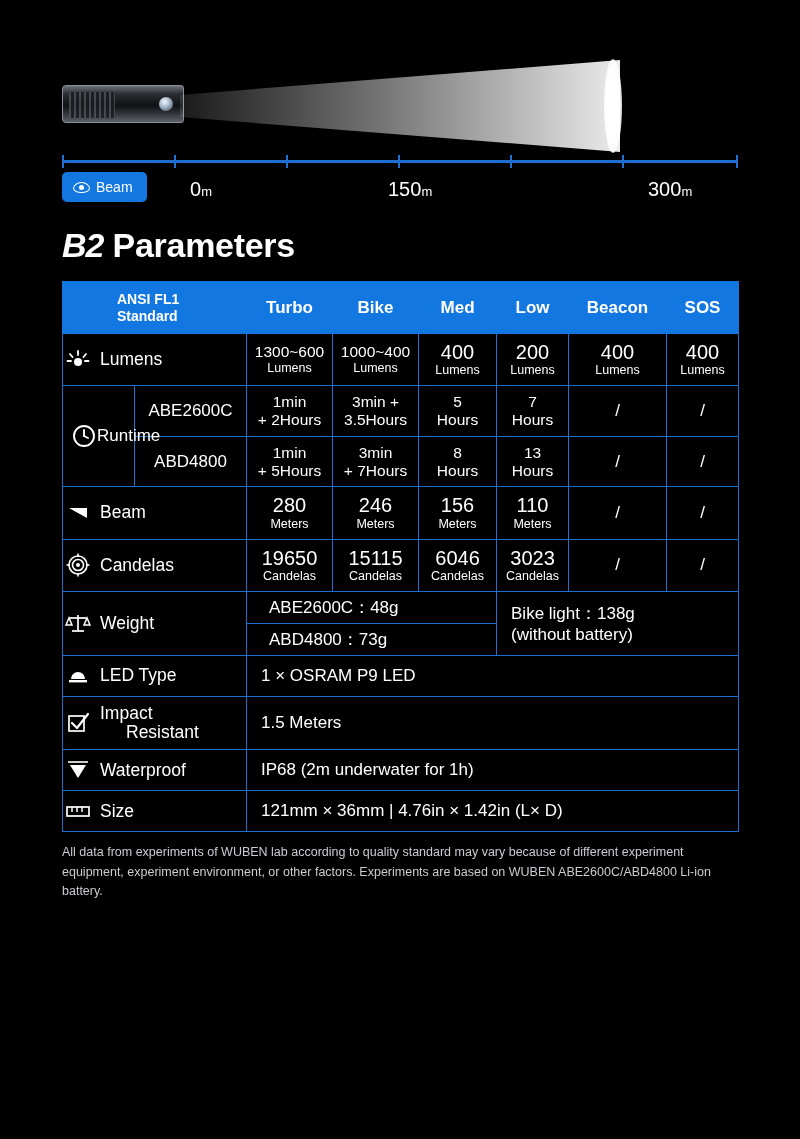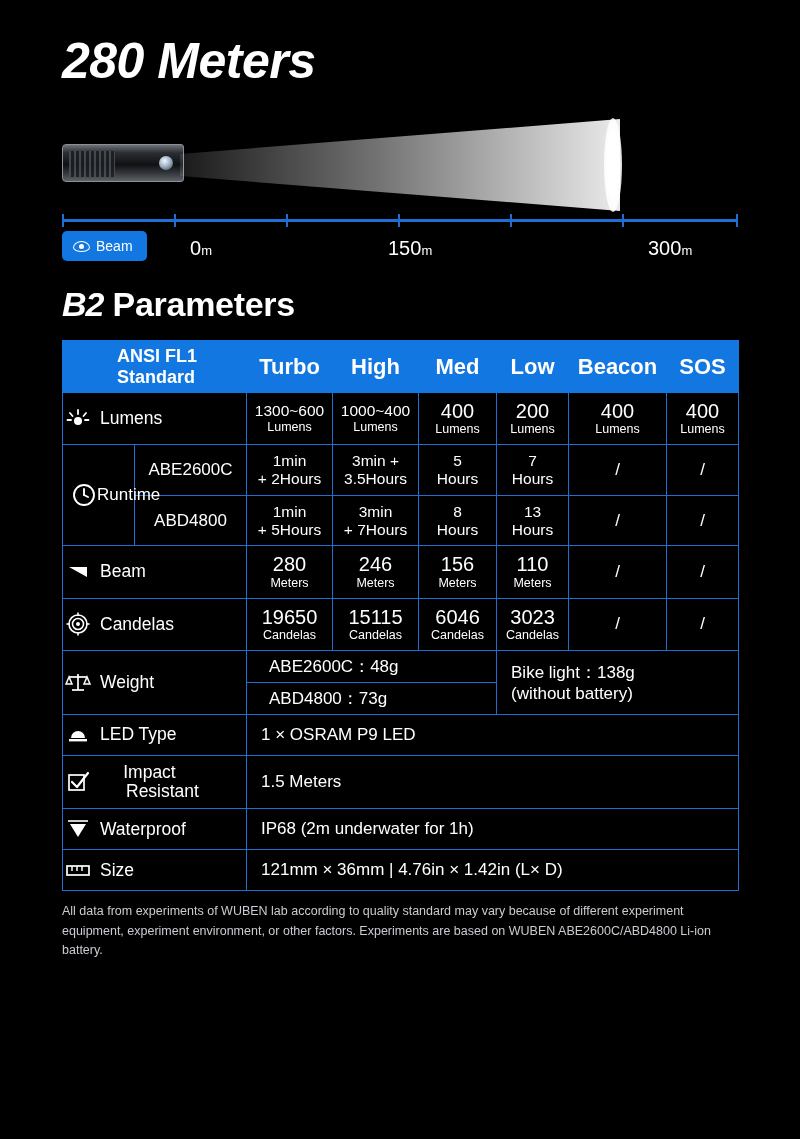--- a/index.html
+++ b/index.html
@@ -158,26 +158,26 @@
     border: 1px solid #1f6fd0;
     text-align: center;
     vertical-align: middle;
     font-size: 14.5px;
     color: #ffffff;
     padding: 4px 2px;
   }
   thead th {
     background: #1277e0;
     border-color: #1277e0;
-    font-size: 22px;
+    font-size: 17px;
     font-weight: bold;
     height: 52px;
   }
   thead th.ansi {
-    font-size: 18px;
+    font-size: 14px;
     line-height: 1.15;
     text-align: left;
     padding-left: 54px;
   }
   .rowlabel {
     text-align: left;
     padding-left: 8px;
     font-size: 17.5px;
     white-space: nowrap;
   }
@@ -187,39 +187,38 @@
     gap: 9px;
   }
   .icon {
     width: 26px; height: 26px;
     flex: 0 0 26px;
     display: inline-block;
   }
   .big { font-size: 20px; display: block; line-height: 1.12; }
   .sml { font-size: 12.5px; display: block; line-height: 1.18; }
   .mid { font-size: 15.5px; display: block; line-height: 1.15; }
-  .cellpad { padding: 7px 2px; text-align: center; }
+  .cellpad { padding: 7px 2px; }
   .lft { text-align: left; padding-left: 14px; font-size: 17px; }
   .lft2 { text-align: left; padding-left: 22px; font-size: 17px; }
   .ctr17 { font-size: 17px; }
 
   
   .note {
     margin: 11px 62px 0 62px;
     width: 676px;
     font-size: 12.5px;
     line-height: 1.55;
     color: #c9ccd1;
   }
 </style>
 </head>
 <body>
 
 <div class="hero">
-  <div class="hero-line">280 Meters</div>
 </div>
 
 <div class="beam-wrap">
   <div class="flashlight"></div>
   <div class="beam"></div>
   <div class="beam-end"></div>
 
   <div class="scale">
     <div class="tick" style="left:0px;"></div>
     <div class="tick" style="left:112px;"></div>
@@ -262,21 +261,21 @@
         <col style="width:98px">
         <col style="width:72px">
   </colgroup>
   <thead>
     <tr>
       <th class="ansi" colspan="2">
         <div>ANSI FL1</div>
         <div>Standard</div>
       </th>
       <th>Turbo</th>
-      <th>High</th>
+      <th>Bike</th>
       <th>Med</th>
       <th>Low</th>
       <th>Beacon</th>
       <th>SOS</th>
     </tr>
   </thead>
   <tbody>
 
     <tr>
       <td class="rowlabel cellpad" colspan="2">

